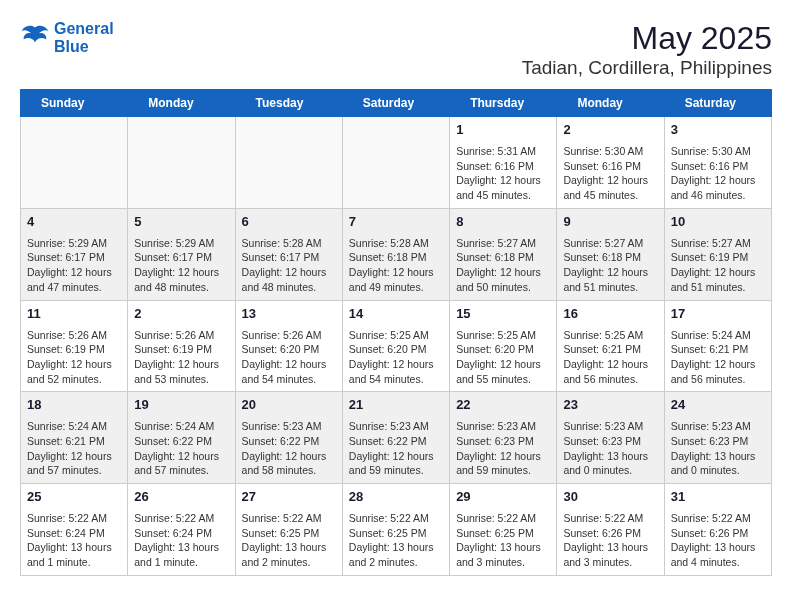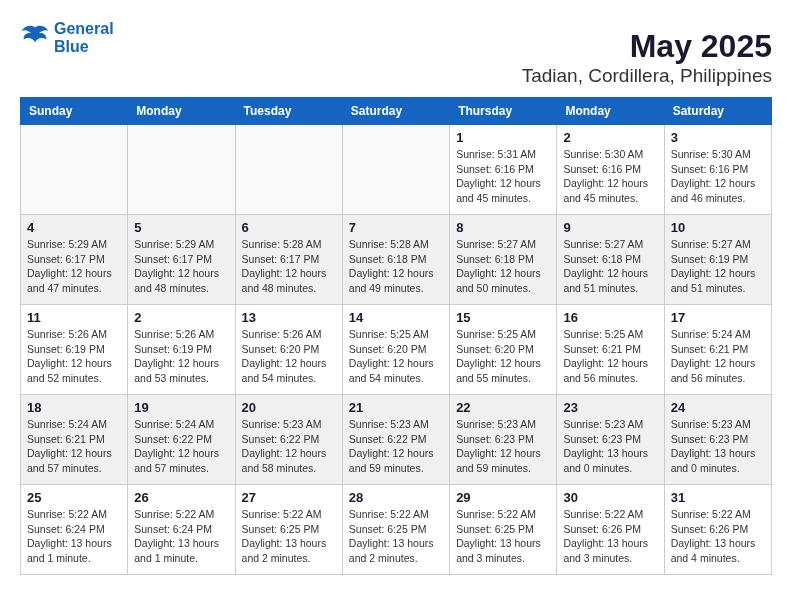--- a/index.html
+++ b/index.html
@@ -31,38 +31,37 @@
     }
     .logo-bird {
       width: 30px;
       height: 30px;
     }
     .title-block {
       text-align: right;
     }
     .month-year {
       font-size: 32px;
-      font-weight: bold;
+      font-weight: normal;
       color: #1a1a2e;
-      margin-top: 8px;
     }
     .location {
       font-size: 19px;
       color: #333;
     }
     .calendar {
       width: 100%;
       border-collapse: collapse;
       font-size: 11px;
     }
     .calendar th {
       background-color: #1565c0;
       color: #fff;
       text-align: left;
-      padding: 6px 8px;
+      padding: 6px 20px;
       font-size: 12px;
       font-weight: bold;
       border: 1px solid #1565c0;
     }
     .calendar td {
       border: 1px solid #ccc;
       vertical-align: top;
       padding: 5px 6px;
       width: 107px;
       min-height: 80px;
@@ -78,20 +77,21 @@
       font-size: 13px;
       font-weight: bold;
       color: #1a1a2e;
       display: block;
       margin-bottom: 2px;
     }
     .day-info {
       color: #333;
       font-size: 10.5px;
       line-height: 1.4;
+      margin-top: 7px;
     }
     tr.week-row td {
       height: 90px;
     }
   </style>
 </head>
 <body>
 
 <div class="header">
   <div class="logo">

